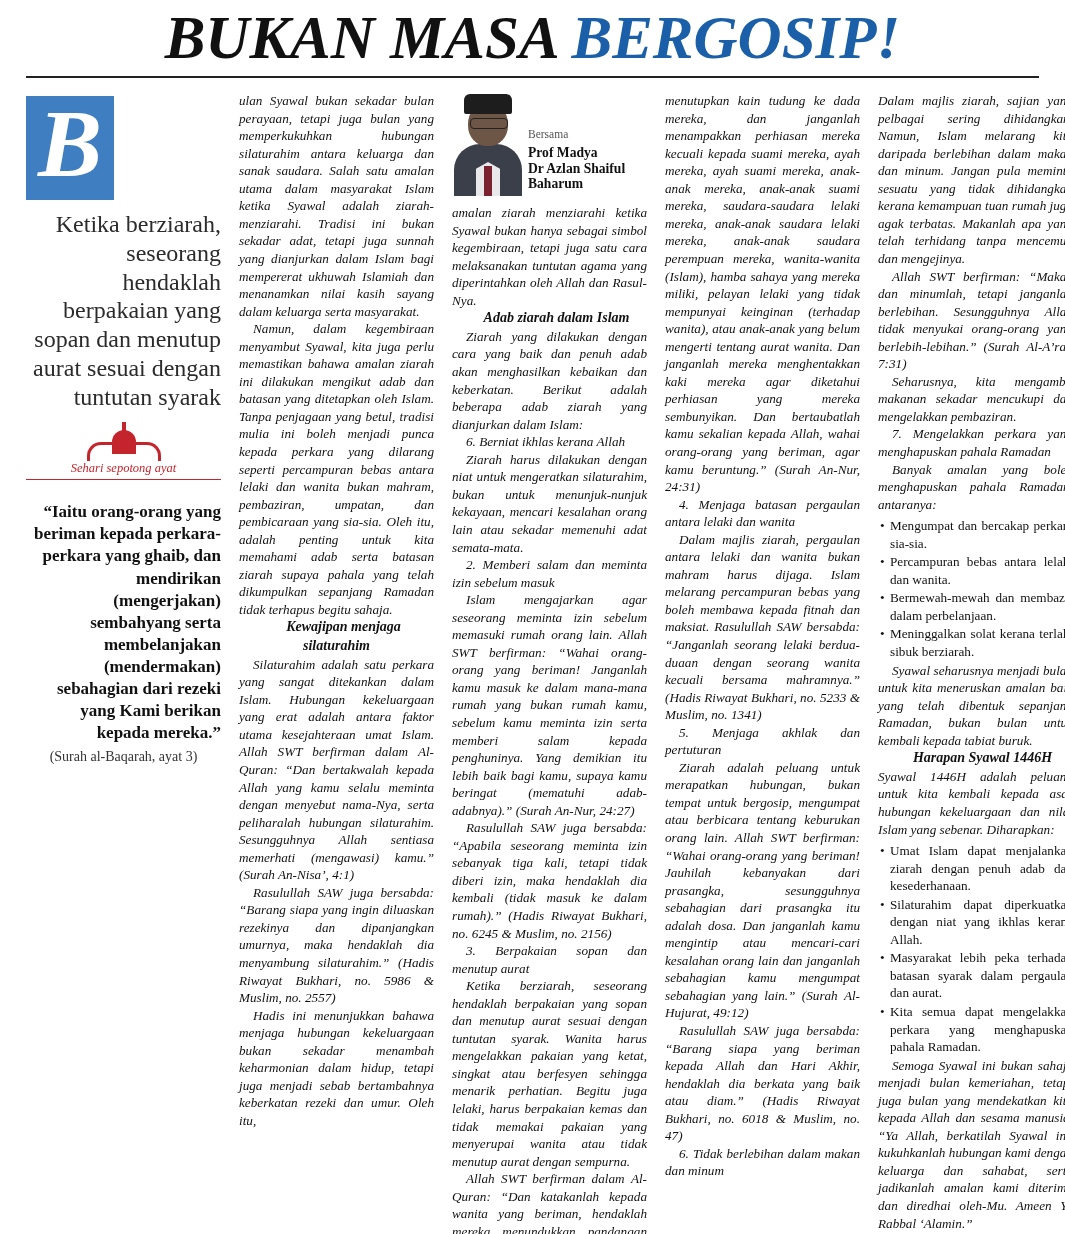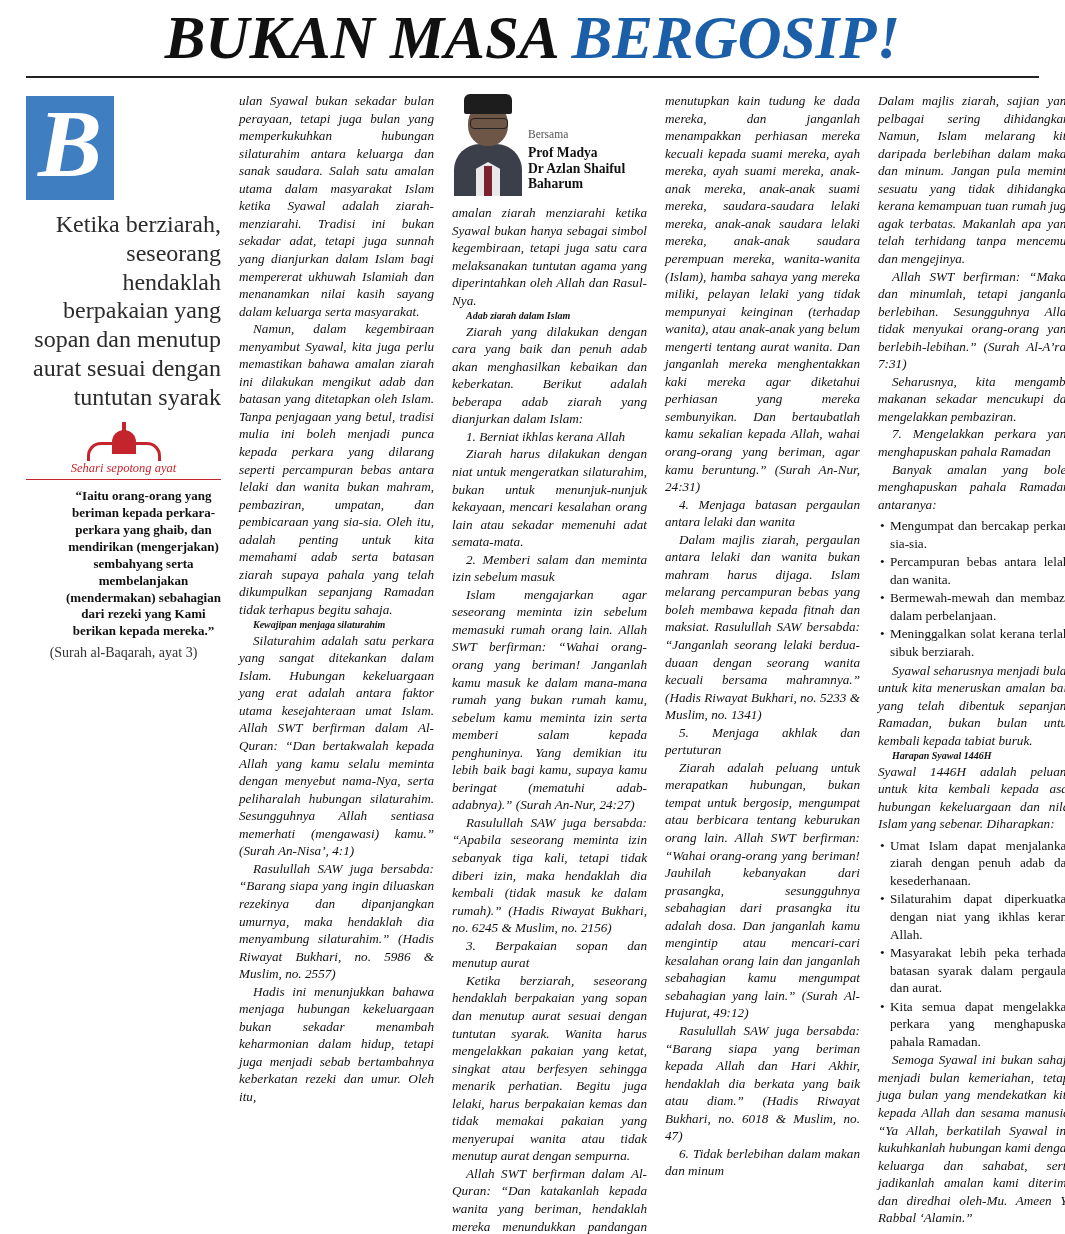--- a/index.html
+++ b/index.html
@@ -67,23 +67,23 @@
     hyphens: auto;
   }
   .col p {
     margin: 0;
     text-indent: 14px;
     font-style: italic;
   }
   .col p.noindent { text-indent: 0; }
   .subhead {
     font-weight: bold;
-    text-align: left;
+    text-align: center;
     margin: 10px 0 4px 0;
-    font-size: 10px;
+    font-size: 14px;
     text-indent: 0;
   }
   
   .byline {
     display: flex;
     align-items: flex-end;
     gap: 4px;
     margin-bottom: 8px;
   }
   .portrait {
@@ -211,29 +211,28 @@
     letter-spacing: -0.5px;
     line-height: 1;
   }
   .alhaq-sub {
     font-family: "Liberation Serif", serif;
     font-style: italic;
     font-size: 12.5px;
     color: #c4242c;
     border-bottom: 1.5px solid #c4242c;
     padding-bottom: 3px;
-    margin-bottom: 8px;
+    margin-bottom: 21px;
   }
   .alhaq-verse {
-    font-size: 13px;
+    font-size: 17px;
     line-height: 1.3;
     font-weight: bold;
     color: #111;
-    text-align: center;
-    margin-left: 40px;
+    text-align: right;
   }
   .alhaq-src {
     font-size: 14px;
     color: #333;
     margin-top: 4px;
   }
   
   .bullets {
     margin: 4px 0 0 0;
     padding: 0;
@@ -308,21 +307,21 @@
         <div class="byline-text">
           <div class="bersama">Bersama</div>
           <div class="byname">Prof Madya</div>
           <div class="byname">Dr Azlan Shaiful</div>
           <div class="byname">Baharum</div>
         </div>
       </div>
       <p class="noindent">amalan ziarah menziarahi ketika Syawal bukan hanya sebagai simbol kegembiraan, tetapi juga satu cara melaksanakan tuntutan agama yang diperintahkan oleh Allah dan Rasul-Nya.</p>
       <p class="subhead">Adab ziarah dalam Islam</p>
       <p>Ziarah yang dilakukan dengan cara yang baik dan penuh adab akan menghasilkan kebaikan dan keberkatan. Berikut adalah beberapa adab ziarah yang dianjurkan dalam Islam:</p>
-      <p>1. Berniat ikhlas kerana Allah</p>
+      <p>6. Berniat ikhlas kerana Allah</p>
       <p>Ziarah harus dilakukan dengan niat untuk mengeratkan silaturahim, bukan untuk menunjuk-nunjuk kekayaan, mencari kesalahan orang lain atau sekadar memenuhi adat semata-mata.</p>
       <p>2. Memberi salam dan meminta izin sebelum masuk</p>
       <p>Islam mengajarkan agar seseorang meminta izin sebelum memasuki rumah orang lain. Allah SWT berfirman: “Wahai orang-orang yang beriman! Janganlah kamu masuk ke dalam mana-mana rumah yang bukan rumah kamu, sebelum kamu meminta izin serta memberi salam kepada penghuninya. Yang demikian itu lebih baik bagi kamu, supaya kamu beringat (mematuhi adab-adabnya).” (Surah An-Nur, 24:27)</p>
       <p>Rasulullah SAW juga bersabda: “Apabila seseorang meminta izin sebanyak tiga kali, tetapi tidak diberi izin, maka hendaklah dia kembali (tidak masuk ke dalam rumah).” (Hadis Riwayat Bukhari, no. 6245 &amp; Muslim, no. 2156)</p>
       <p>3. Berpakaian sopan dan menutup aurat</p>
       <p>Ketika berziarah, seseorang hendaklah berpakaian yang sopan dan menutup aurat sesuai dengan tuntutan syarak. Wanita harus mengelakkan pakaian yang ketat, singkat atau berfesyen sehingga menarik perhatian. Begitu juga lelaki, harus berpakaian kemas dan tidak memakai pakaian yang menyerupai wanita atau tidak menutup aurat dengan sempurna.</p>
       <p>Allah SWT berfirman dalam Al-Quran: “Dan katakanlah kepada wanita yang beriman, hendaklah mereka menundukkan pandangan mereka dan menjaga kehormatan mereka dan janganlah mereka menampakkan perhiasan mereka kecuali yang (biasa) terlihat. Dan hendaklah mereka</p>
     </div>
 
     <div class="col">

